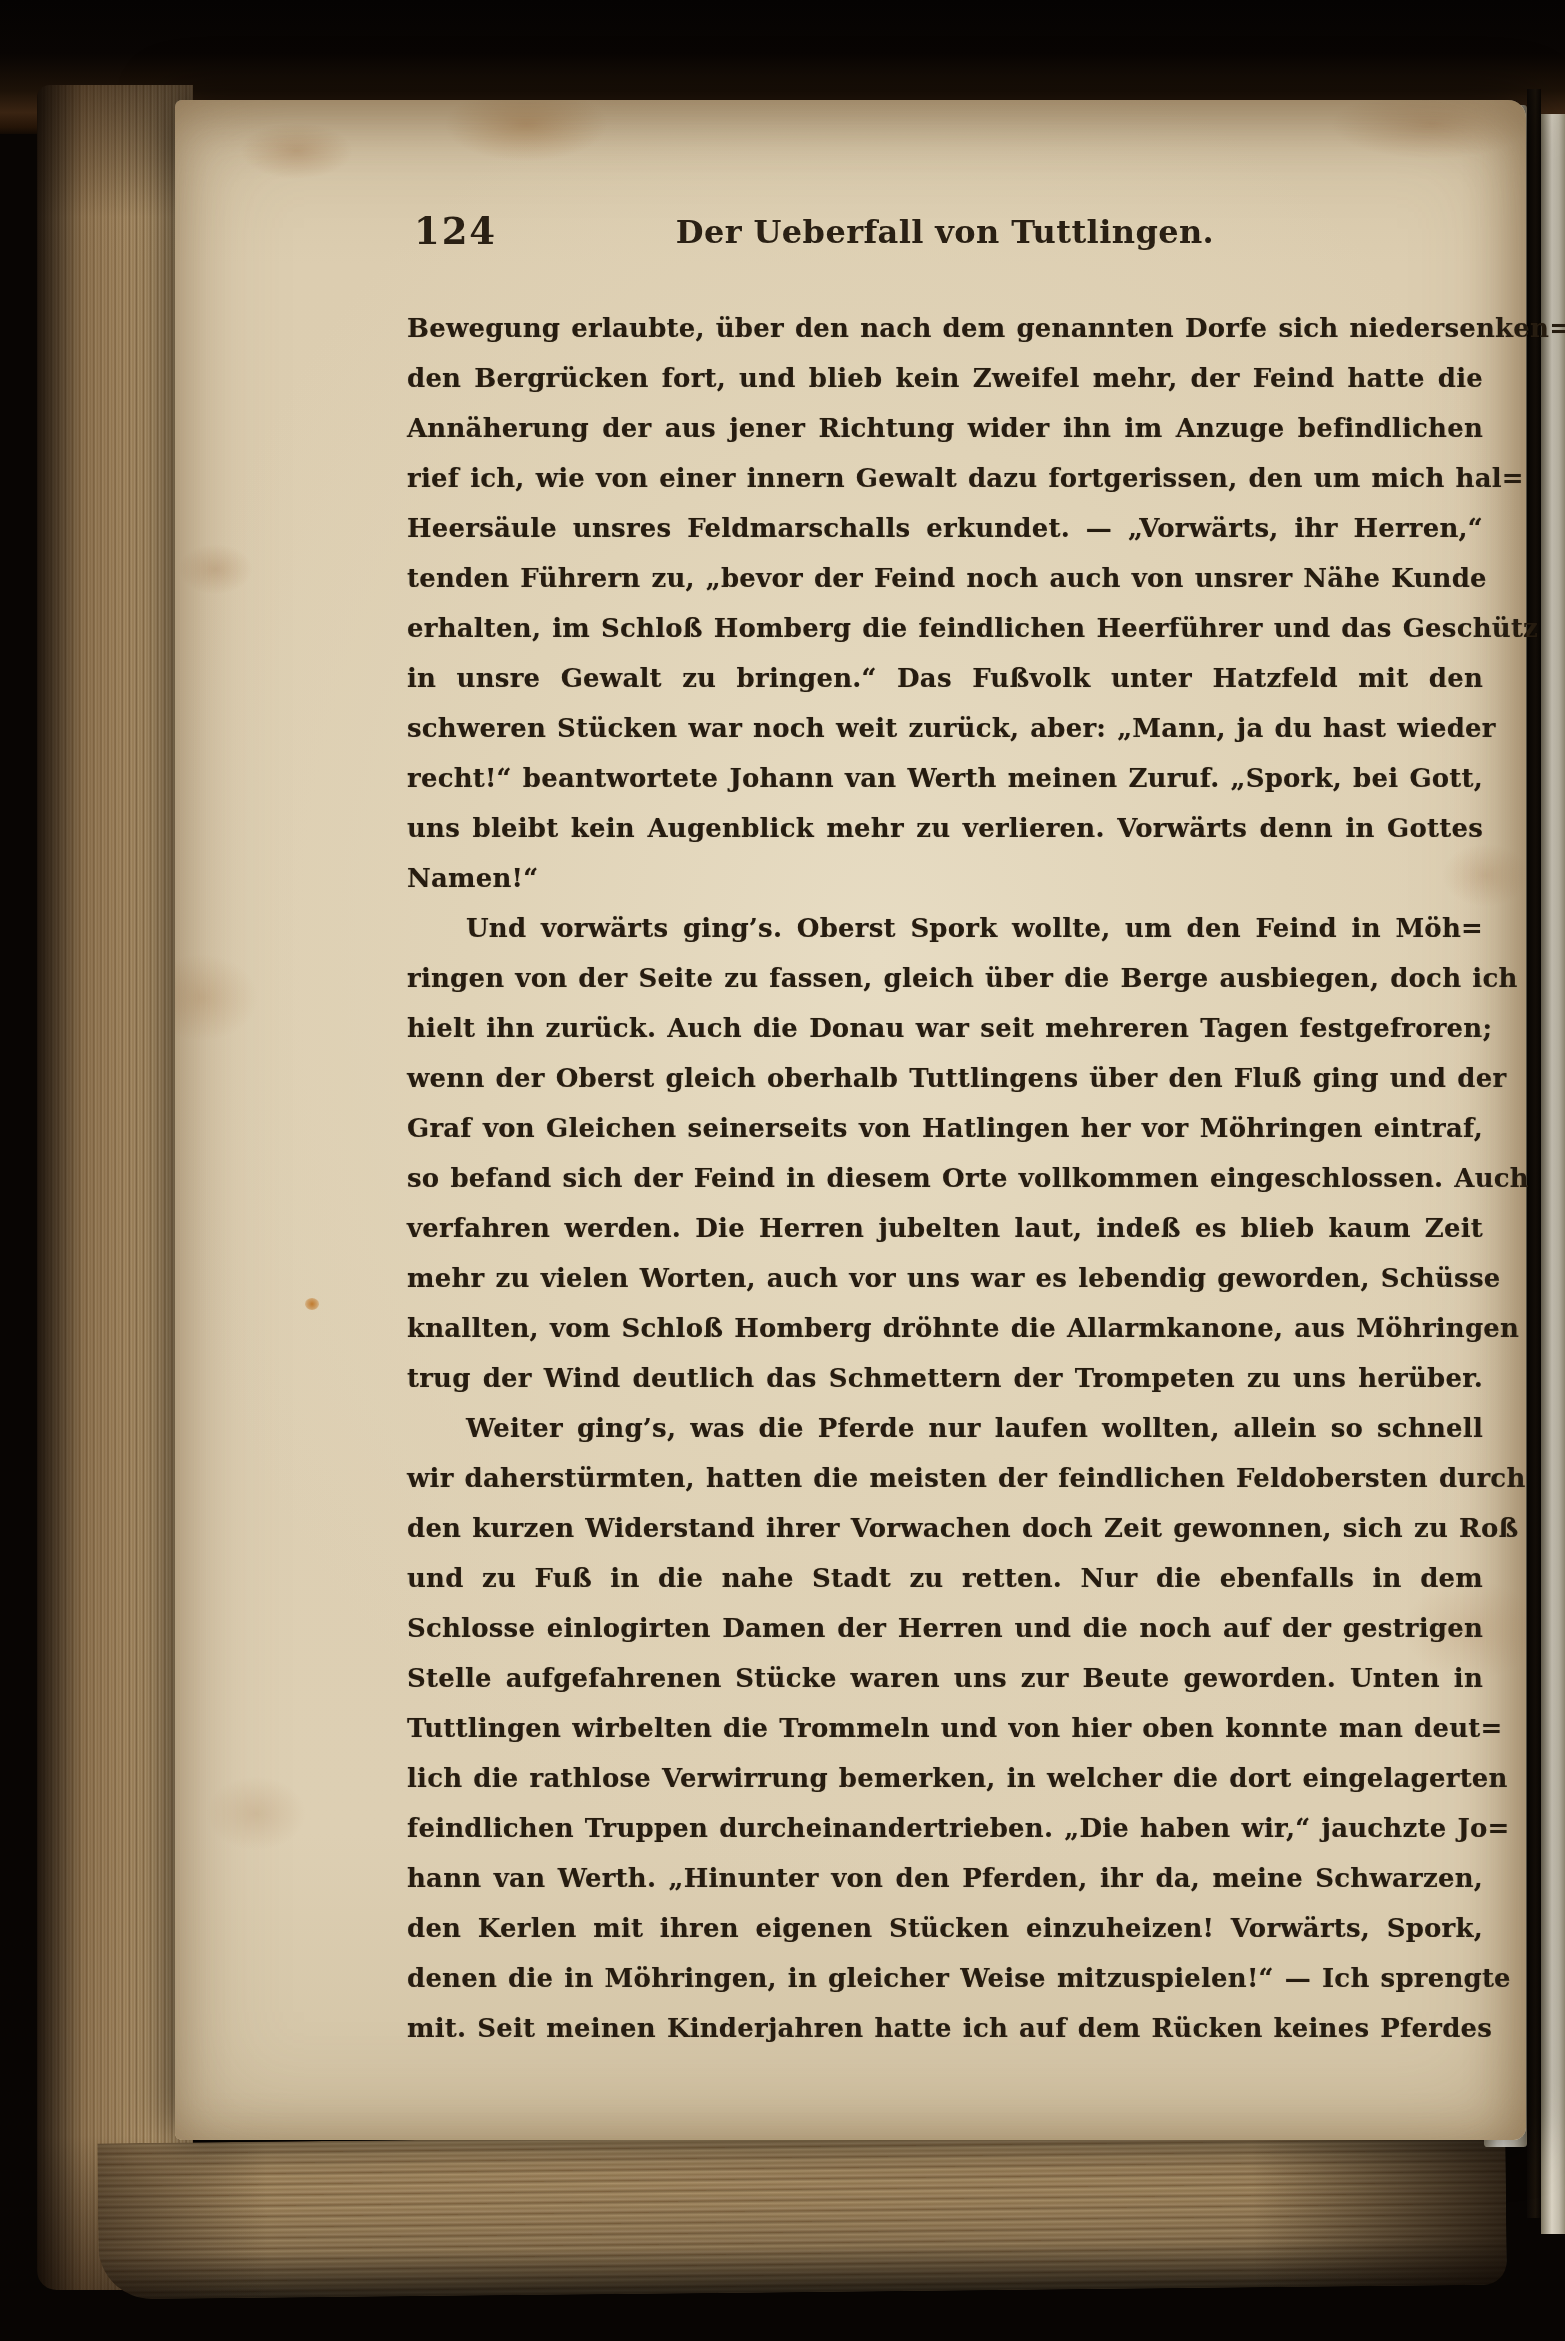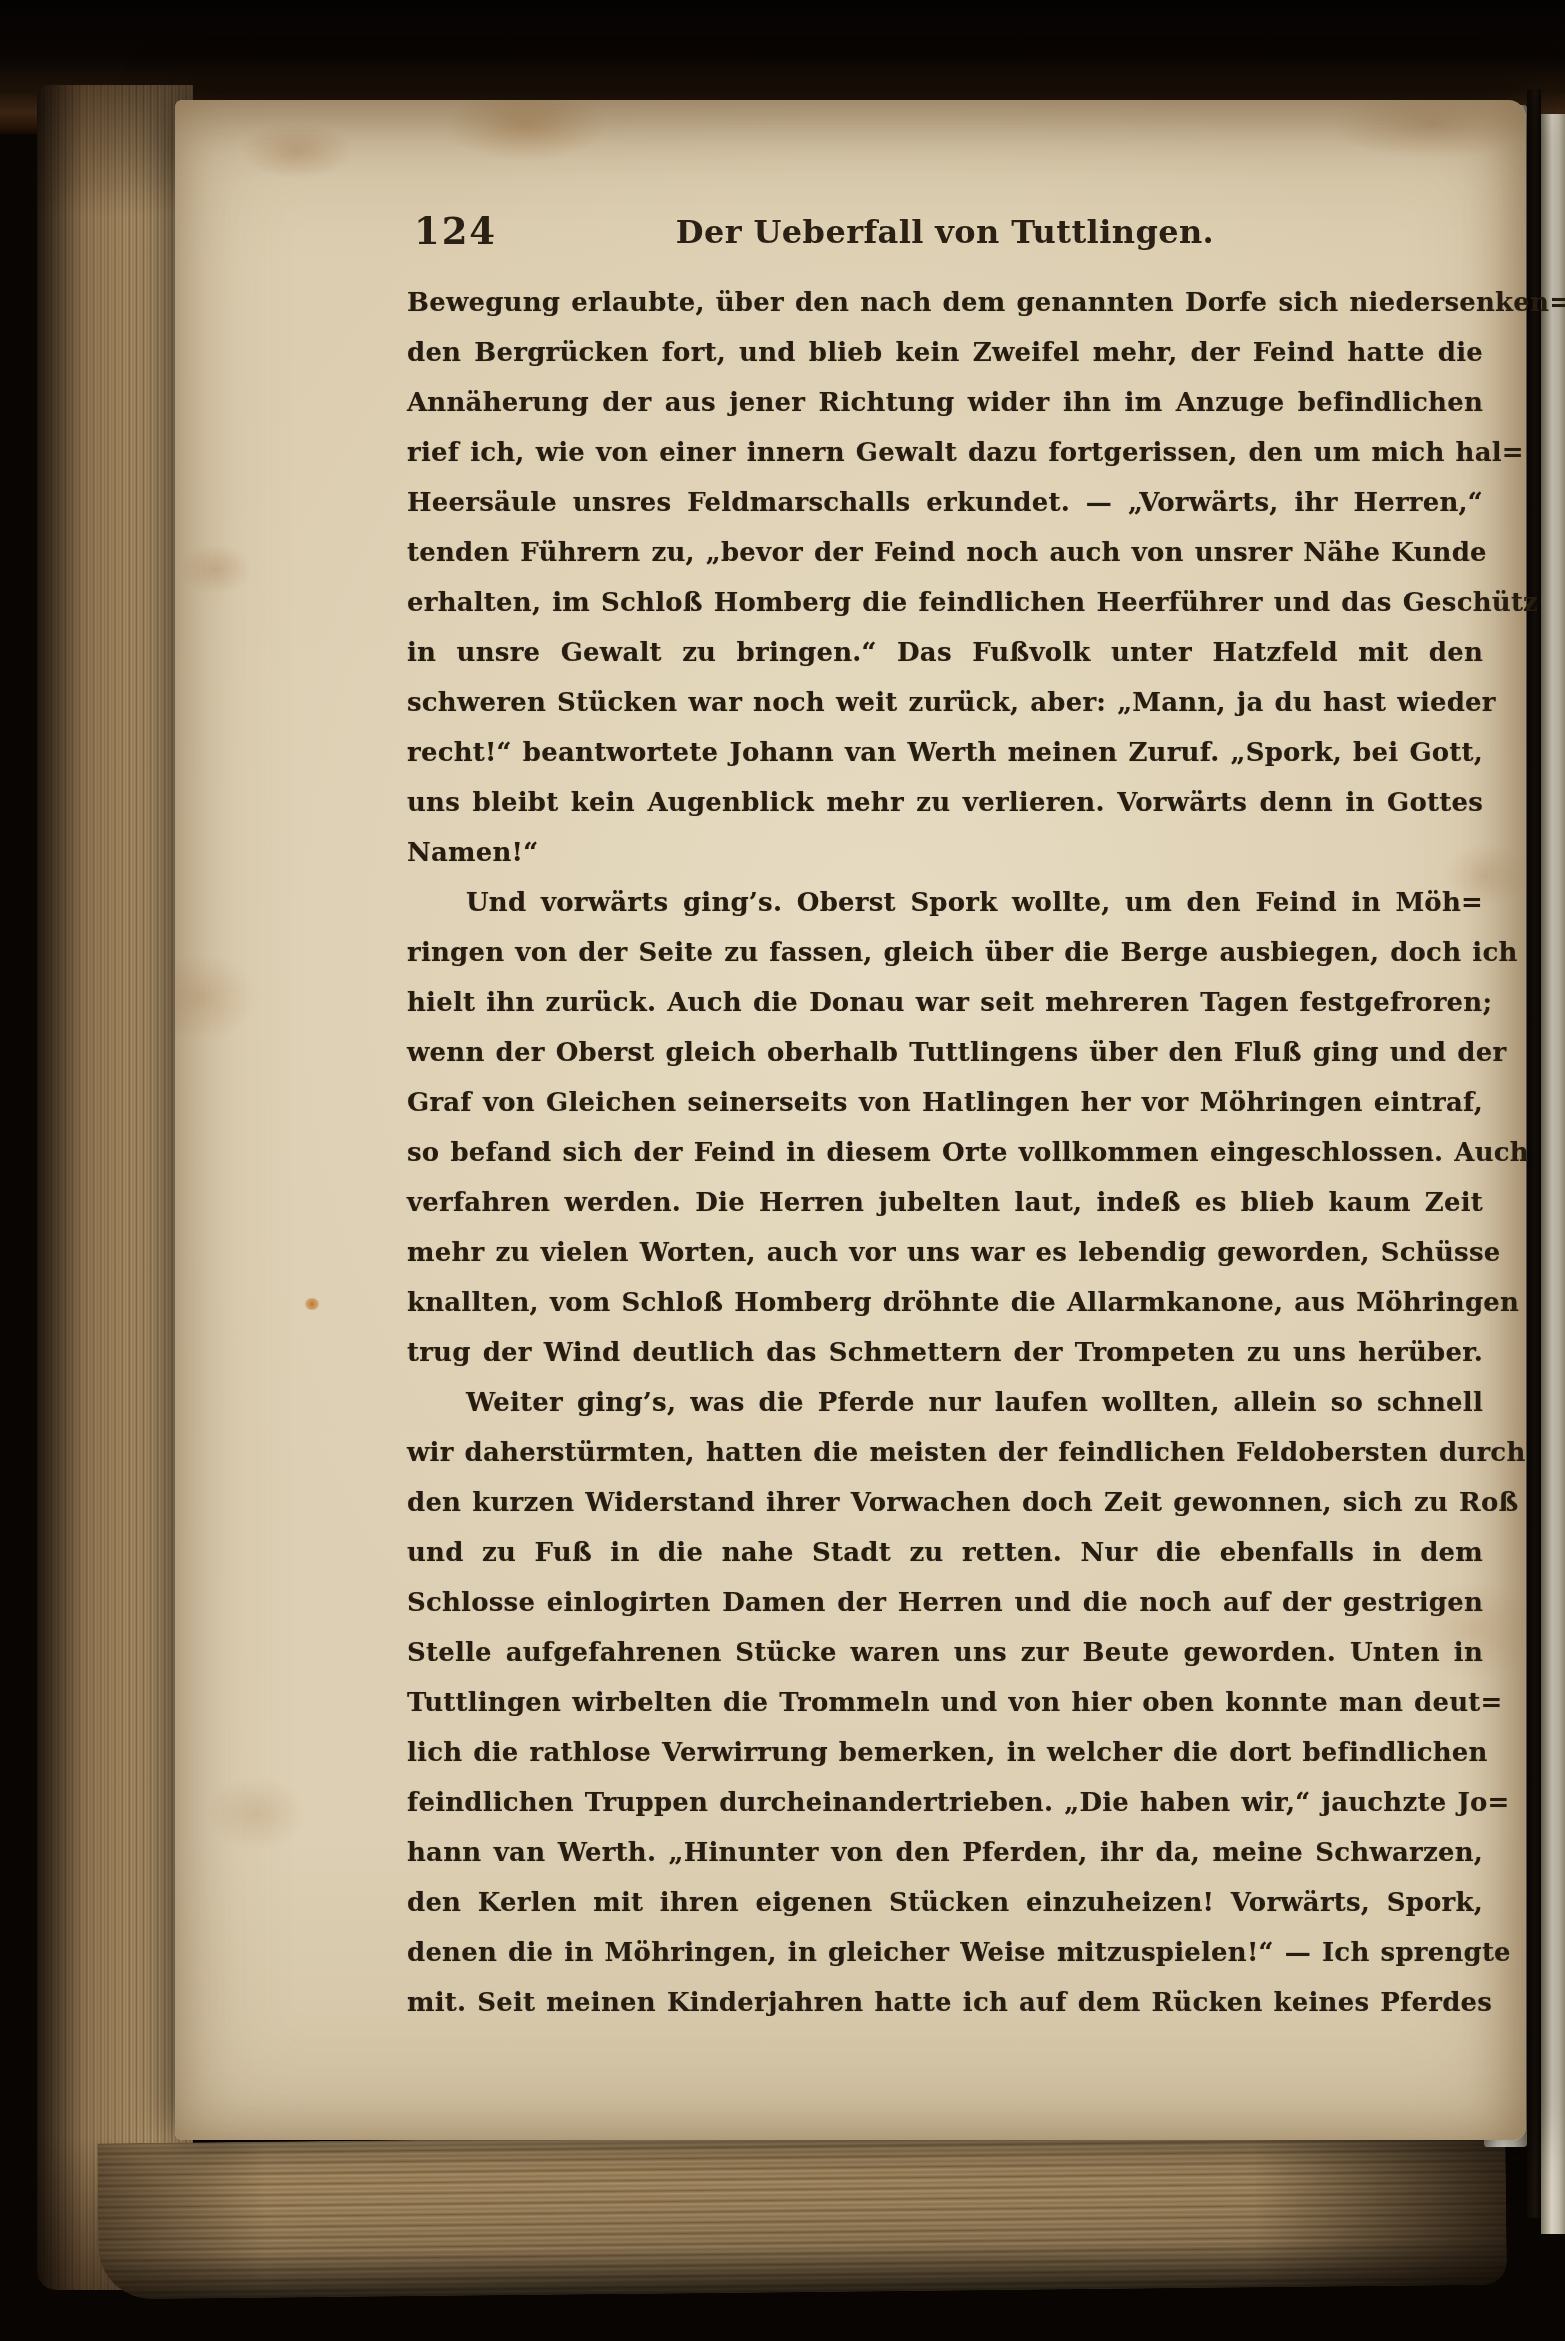--- a/index.html
+++ b/index.html
@@ -75,21 +75,21 @@
   }
   .header-row { position:absolute; left:232px; top:109px; width:1076px; height:53px; color:#2a2014; }
   .page-number {
     position:absolute; left:7.1px; top:0; font-size:37px; font-weight:700; letter-spacing:1.8px;
   }
   .running-title {
     position:absolute; left:0; top:3.6px; width:100%; text-align:center;
     font-size:32px; font-weight:700; letter-spacing:0.4px;
   }
   .text-block {
-    position:absolute; left:232px; top:177px; width:1076px; color:#261c10;
+    position:absolute; left:232px; top:203px; width:1076px; color:#261c10;
   }
   .line {
     height:50px; line-height:50px; font-size:26px; font-weight:700;
     text-align:justify; text-align-last:justify;
     letter-spacing:0.2px; word-spacing:1.8px;
     text-shadow:0 0 0.9px rgba(38,28,16,.35);
     overflow:visible; white-space:nowrap;
   }
   .line.indent { text-indent:59px; }
   .line.short { text-align-last:left; }
@@ -135,21 +135,21 @@
         <div class="line">mehr zu vielen Worten, auch vor uns war es lebendig geworden, Schüsse</div>
         <div class="line">knallten, vom Schloß Homberg dröhnte die Allarmkanone, aus Möhringen</div>
         <div class="line">trug der Wind deutlich das Schmettern der Trompeten zu uns herüber.</div>
         <div class="line indent">Weiter ging’s, was die Pferde nur laufen wollten, allein so schnell</div>
         <div class="line">wir daherstürmten, hatten die meisten der feindlichen Feldobersten durch</div>
         <div class="line">den kurzen Widerstand ihrer Vorwachen doch Zeit gewonnen, sich zu Roß</div>
         <div class="line">und zu Fuß in die nahe Stadt zu retten. Nur die ebenfalls in dem</div>
         <div class="line">Schlosse einlogirten Damen der Herren und die noch auf der gestrigen</div>
         <div class="line">Stelle aufgefahrenen Stücke waren uns zur Beute geworden. Unten in</div>
         <div class="line">Tuttlingen wirbelten die Trommeln und von hier oben konnte man deut=</div>
-        <div class="line">lich die rathlose Verwirrung bemerken, in welcher die dort befindlichen</div>
+        <div class="line">lich die rathlose Verwirrung bemerken, in welcher die dort eingelagerten</div>
         <div class="line">feindlichen Truppen durcheinandertrieben. „Die haben wir,“ jauchzte Jo=</div>
         <div class="line">hann van Werth. „Hinunter von den Pferden, ihr da, meine Schwarzen,</div>
         <div class="line">den Kerlen mit ihren eigenen Stücken einzuheizen! Vorwärts, Spork,</div>
         <div class="line">denen die in Möhringen, in gleicher Weise mitzuspielen!“ — Ich sprengte</div>
         <div class="line">mit. Seit meinen Kinderjahren hatte ich auf dem Rücken keines Pferdes</div>
       </div>
   </div>
 </div>
 
 

